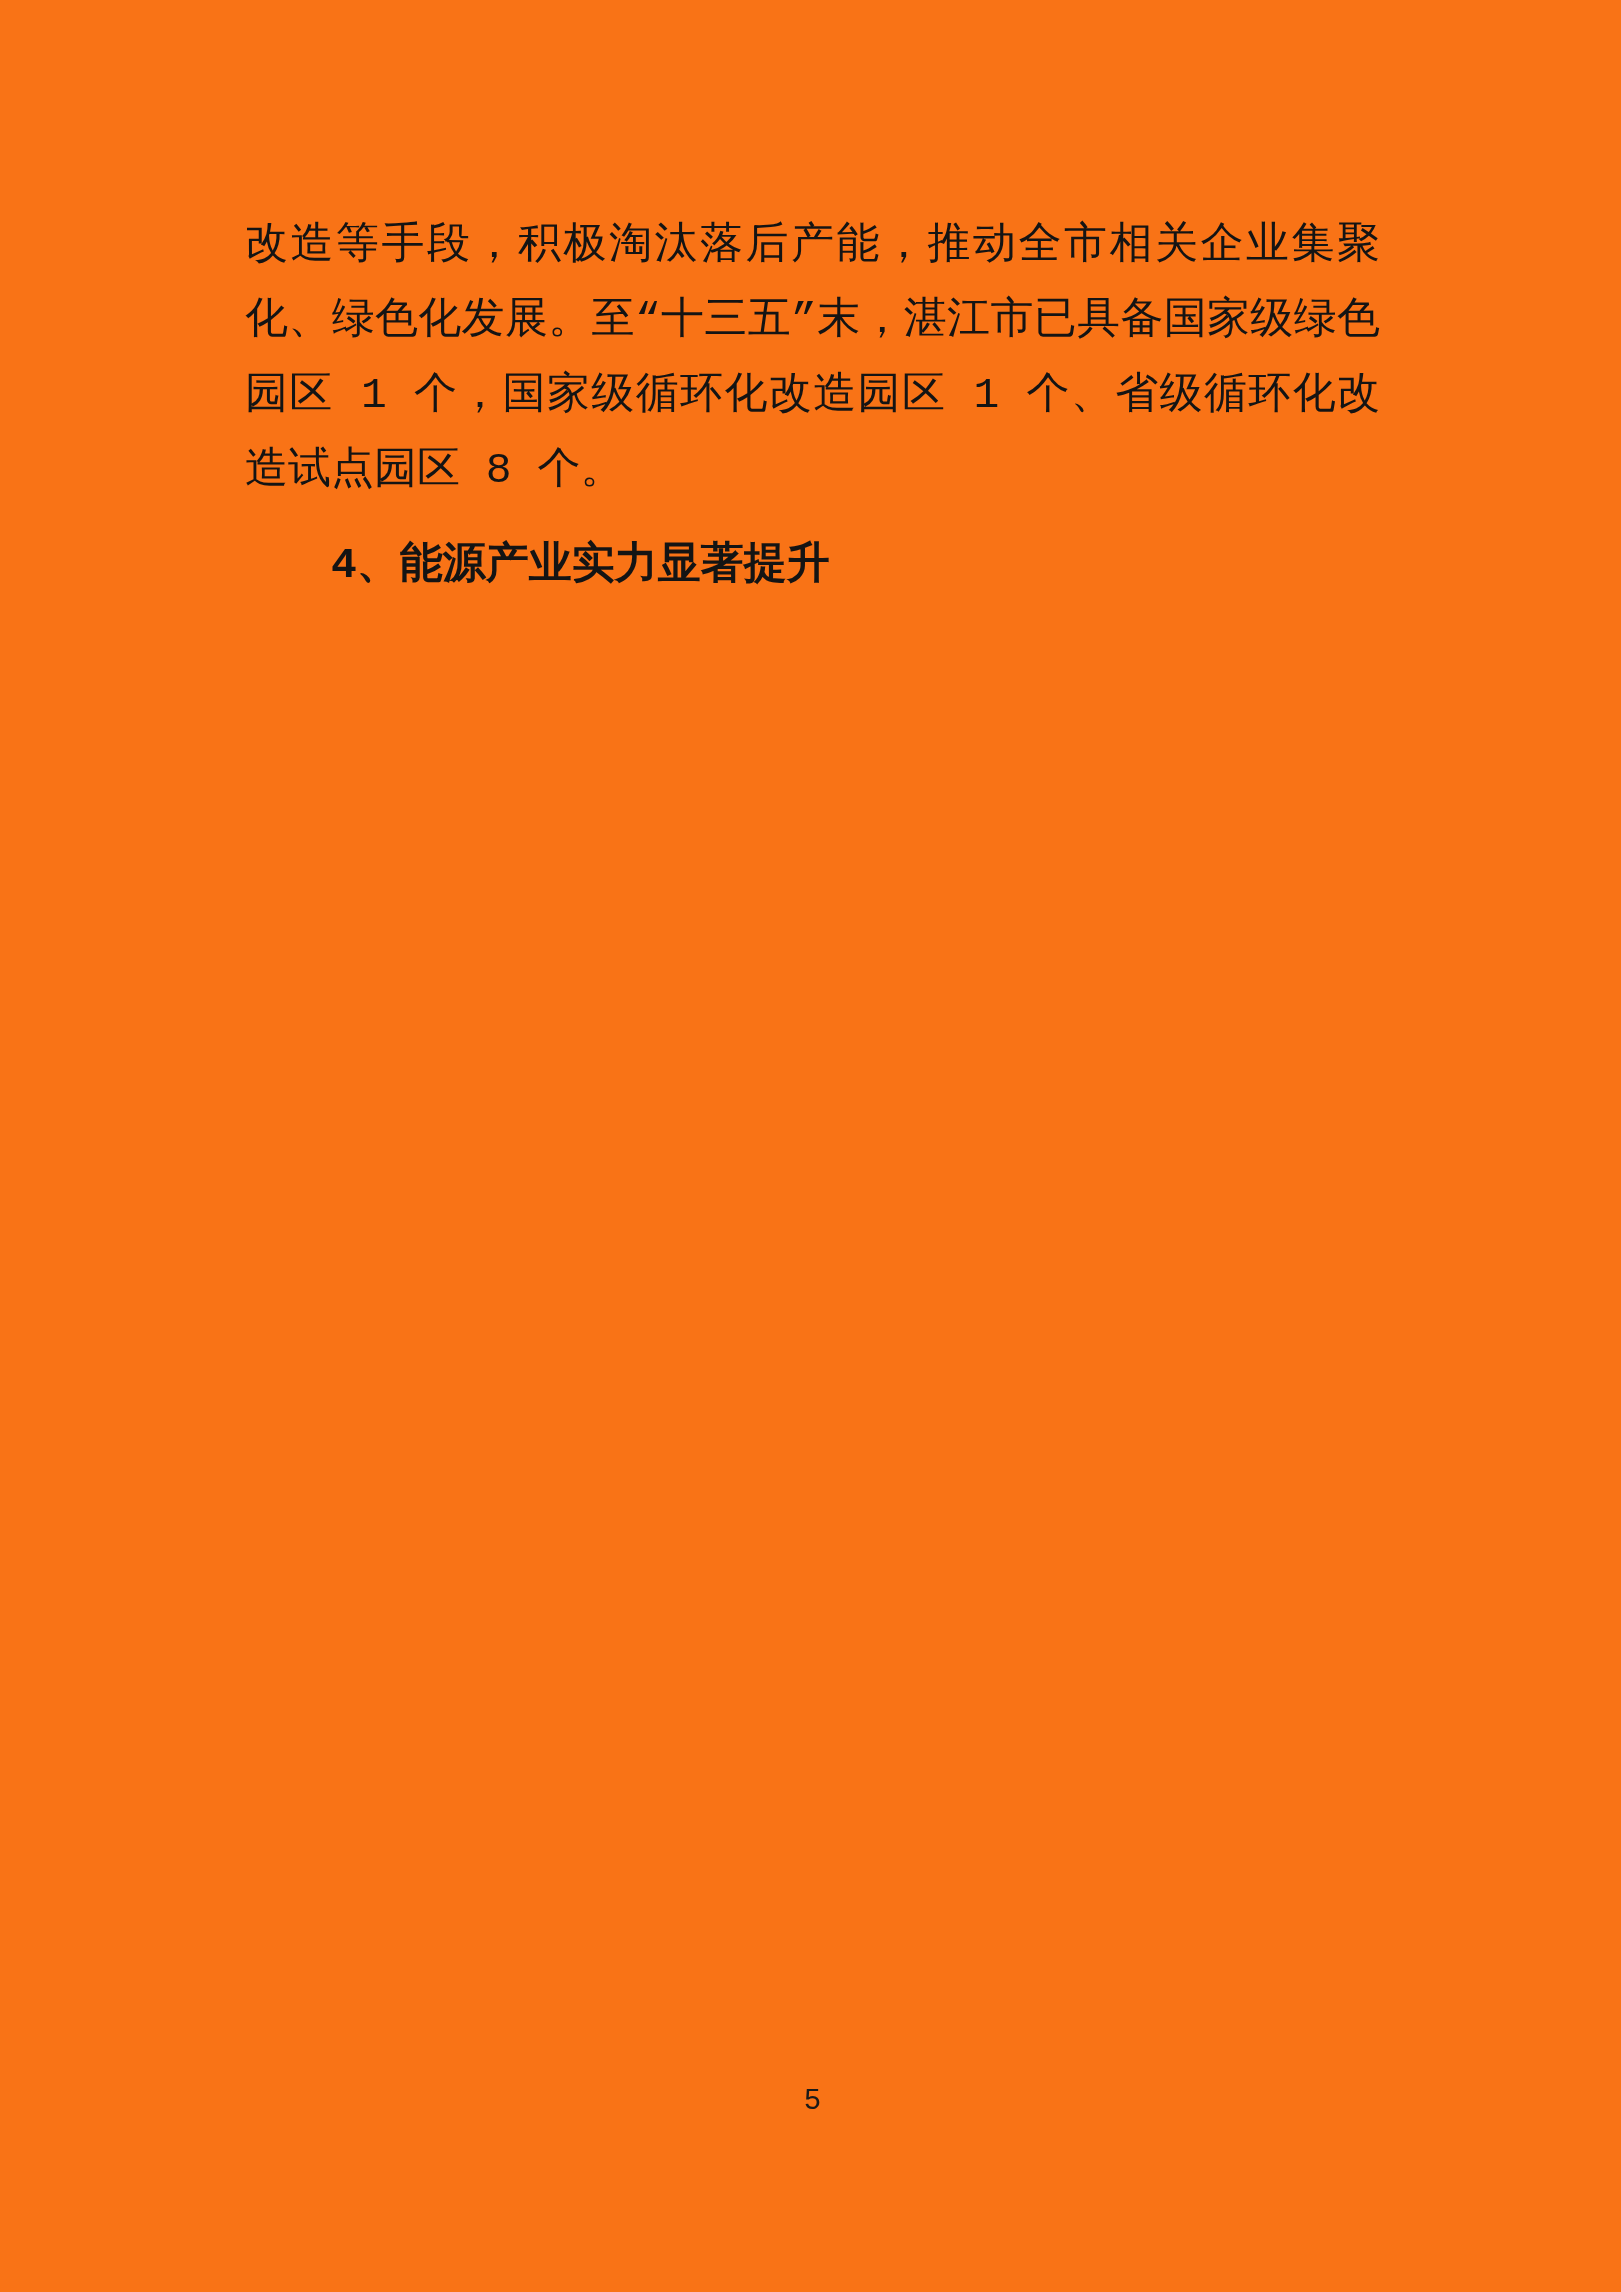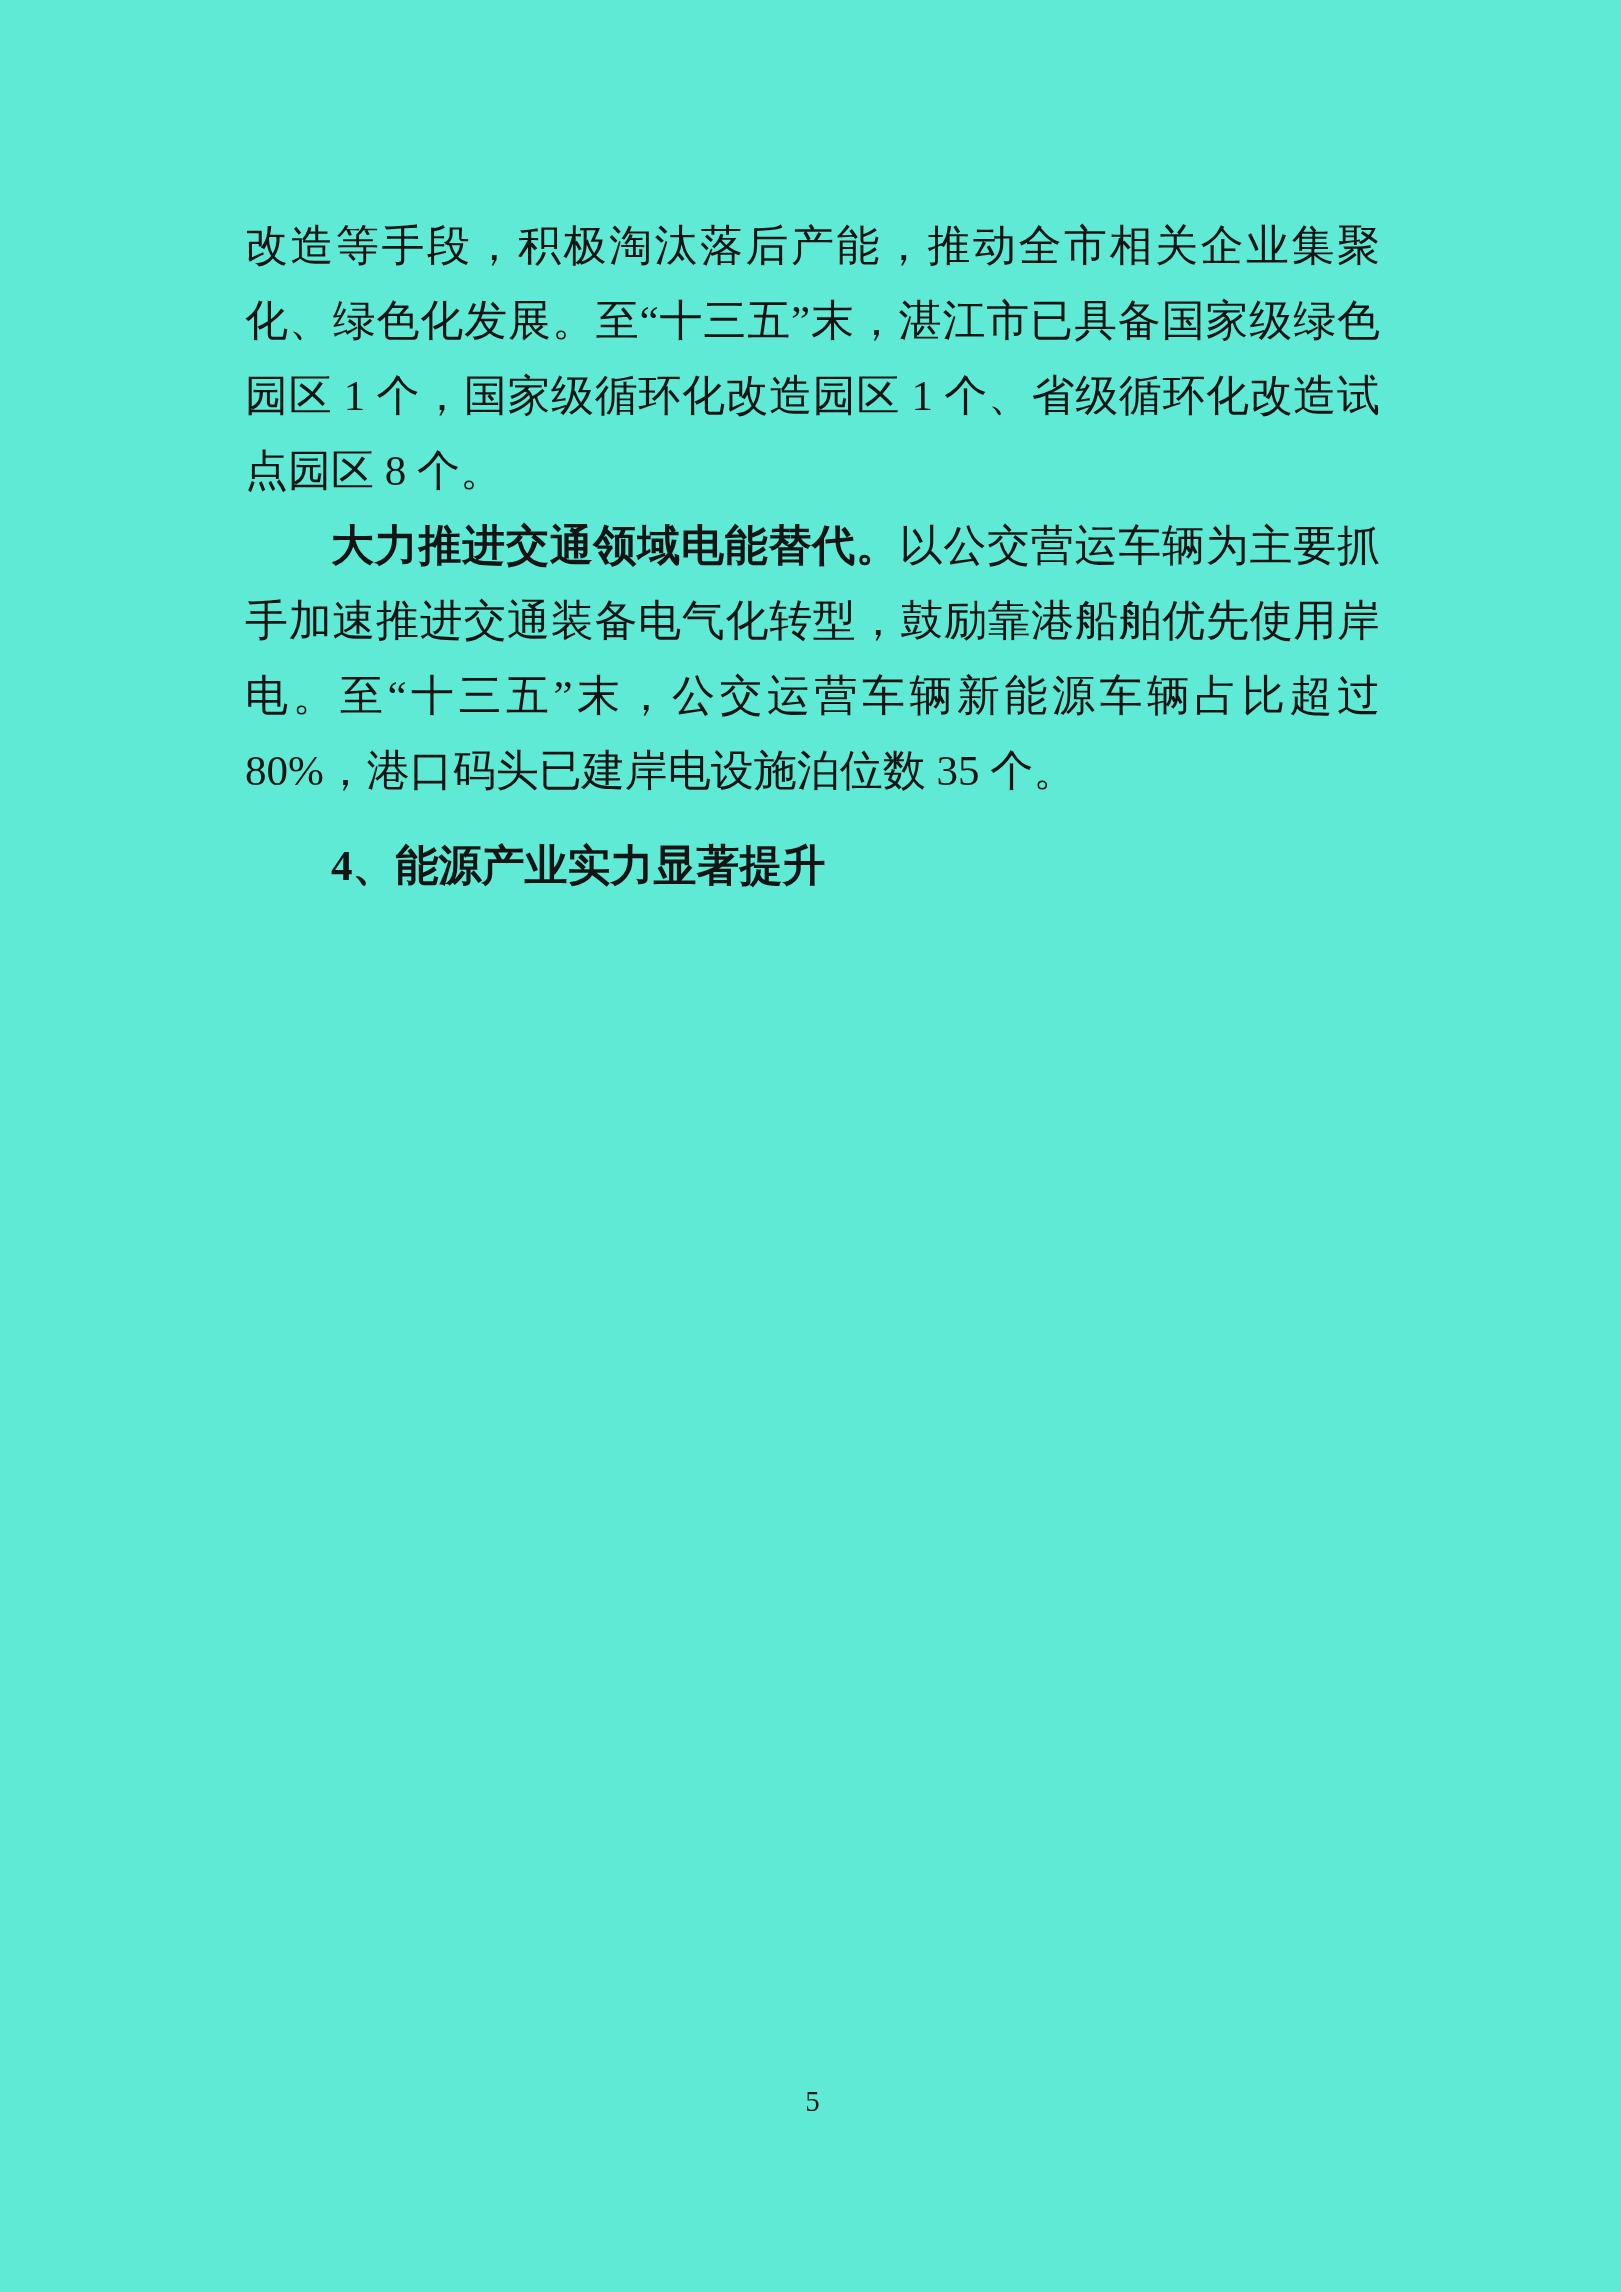--- a/index.html
+++ b/index.html
@@ -4,23 +4,23 @@
 <style>
   html, body {
     margin: 0;
     padding: 0;
     background: #ffffff;
   }
   .page {
     position: relative;
     width: 1621px;
     height: 2293px;
-    background: #5eead4;
+    background: #f97316;
     color: #141414;
-    font-family: Liberation Serif, serif;
+    font-family: Liberation Mono, monospace;
     overflow: hidden;
   }
   .text-block {
     position: absolute;
     left: 245px;
     top: 208px;
     width: 1135px;
     font-size: 43px;
     line-height: 75px;
     text-align: justify;
@@ -59,21 +59,20 @@
 </style>
 </head>
 <body>
 
 <div class="page">
 
   <main class="text-block">
 
     <p class="para no-indent">改造等手段，积极淘汰落后产能，推动全市相关企业集聚化、绿色化发展。至“十三五”末，湛江市已具备国家级绿色园区 1 个，国家级循环化改造园区 1 个、省级循环化改造试点园区 8 个。</p>
 
-    <p class="para"><span class="lead">大力推进交通领域电能替代。</span><span>以公交营运车辆为主要抓手加速推进交通装备电气化转型，鼓励靠港船舶优先使用岸电。至“十三五”末，公交运营车辆新能源车辆占比超过 80%，港口码头已建岸电设施泊位数 35 个。</span></p>
 
     <h2 class="section-heading">4、能源产业实力显著提升</h2>
 
 
 
   </main>
 
   <footer class="page-footer">
     <span>5</span>
   </footer>

